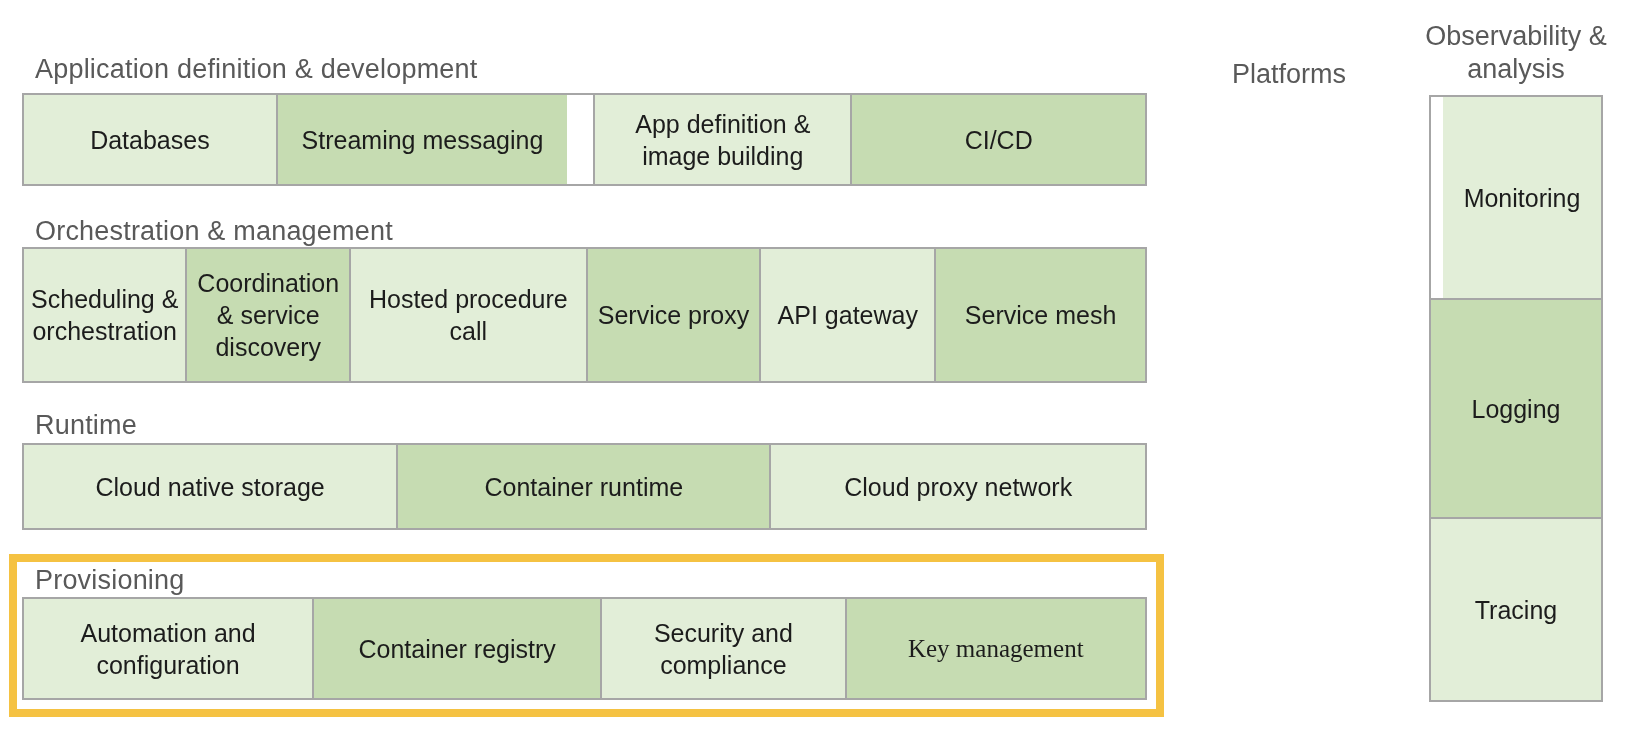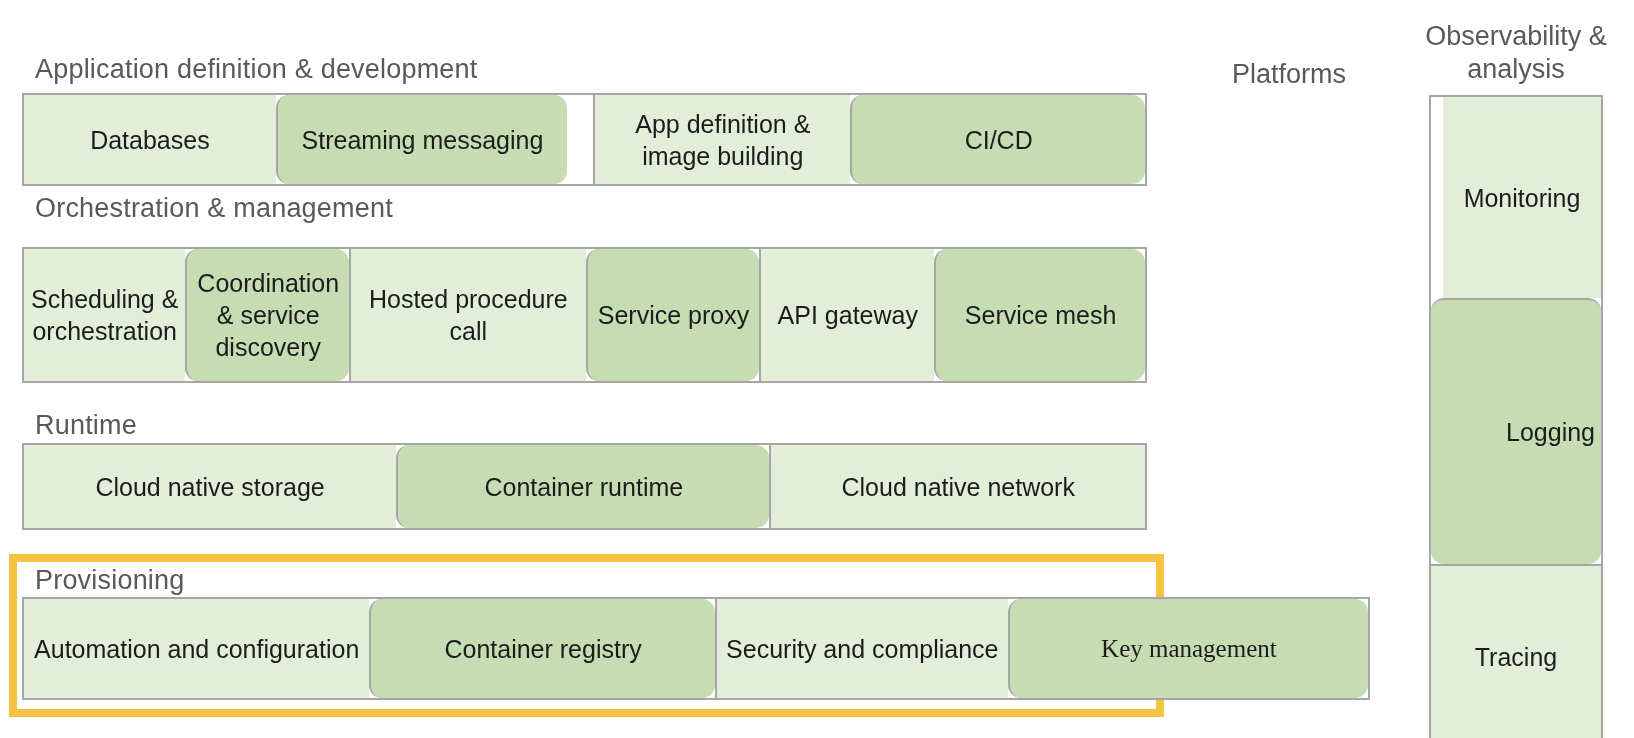--- a/index.html
+++ b/index.html
@@ -28,21 +28,21 @@
     display:flex;align-items:center;justify-content:center;
     text-align:center;
     box-sizing:border-box;
     font-size:25px;
     line-height:1.28;
     color:var(--cell-text,#1c1c1c);
     padding:2px 6px;
   }
   .cell + .cell{border-left:2px solid var(--border-gray,#a6a6a6);}
   .light{background:var(--light-green,#e2eed8);}
-  .dark{background:var(--dark-green,#c6dcb2);border-radius:13px;}
+  .dark{background:var(--dark-green,#c6dcb2);}
   .vcol{
     position:absolute;
     display:flex;flex-direction:column;
     border:2px solid var(--border-gray,#a6a6a6);
     box-sizing:border-box;
   }
   .vcol .cell + .cell{border-left:none;border-top:2px solid var(--border-gray,#a6a6a6);}
   .col-header{
     position:absolute;
     font-size:27px;
@@ -72,21 +72,21 @@
         <span>Streaming messaging</span>
       </div>
     <div class="cell light" style="width:23.5%;margin-left:26px;">
         <span>App definition &amp; image building</span>
       </div>
     <div class="cell dark" style="width:26.9%;">
         <span>CI/CD</span>
       </div>
   </div>
 
-  <div class="layer-header" style="left:35px;top:193px;">Orchestration &amp; management</div>
+  <div class="layer-header" style="left:35px;top:216px;">Orchestration &amp; management</div>
   <div class="row" style="left:22px;top:247px;width:1125px;height:136px;">
     <div class="cell light" style="width:14.4%;">
         <span>Scheduling &amp; orchestration</span>
       </div>
     <div class="cell dark" style="width:14.6%;">
         <span>Coordination &amp; service discovery</span>
       </div>
     <div class="cell light" style="width:21.1%;">
         <span>Hosted procedure call</span>
       </div>
@@ -103,27 +103,27 @@
 
   <div class="layer-header" style="left:35px;top:410px;">Runtime</div>
   <div class="row" style="left:22px;top:443px;width:1125px;height:87px;">
     <div class="cell light" style="width:33.2%;">
         <span>Cloud native storage</span>
       </div>
     <div class="cell dark" style="width:33.3%;">
         <span>Container runtime</span>
       </div>
     <div class="cell light" style="width:33.5%;">
-        <span>Cloud native network</span>
+        <span>Cloud proxy network</span>
       </div>
   </div>
 
   <div class="highlight-frame"></div>
   <div class="layer-header" style="left:35px;top:565px;">Provisioning</div>
-  <div class="row" style="left:22px;top:597px;width:1348px;height:103px;">
+  <div class="row" style="left:22px;top:597px;width:1125px;height:103px;">
     <div class="cell light" style="width:25.7%;">
         <span>Automation and configuration</span>
       </div>
     <div class="cell dark" style="width:25.7%;">
         <span>Container registry</span>
       </div>
     <div class="cell light" style="width:21.8%;">
         <span>Security and compliance</span>
       </div>
     <div class="cell dark" style="width:26.8%;font-family:Liberation Serif, serif;">
@@ -131,21 +131,21 @@
       </div>
   </div>
 
   <div class="col-header" style="left:1200px;top:58px;width:178px;">Platforms</div>
 
   <div class="col-header" style="left:1424px;top:20px;width:184px;">Observability &amp; analysis</div>
   <div class="vcol" style="left:1429px;top:95px;width:174px;">
     <div class="cell light" style="height:201px;margin-left:12px;">
         <span>Monitoring</span>
       </div>
-    <div class="cell dark" style="height:266px;justify-content:flex-end;">
+    <div class="cell dark" style="height:219px;">
         <span>Logging</span>
       </div>
     <div class="cell light" style="height:183px;">
         <span>Tracing</span>
       </div>
   </div>
 
 </div>
 
 </body></html>

